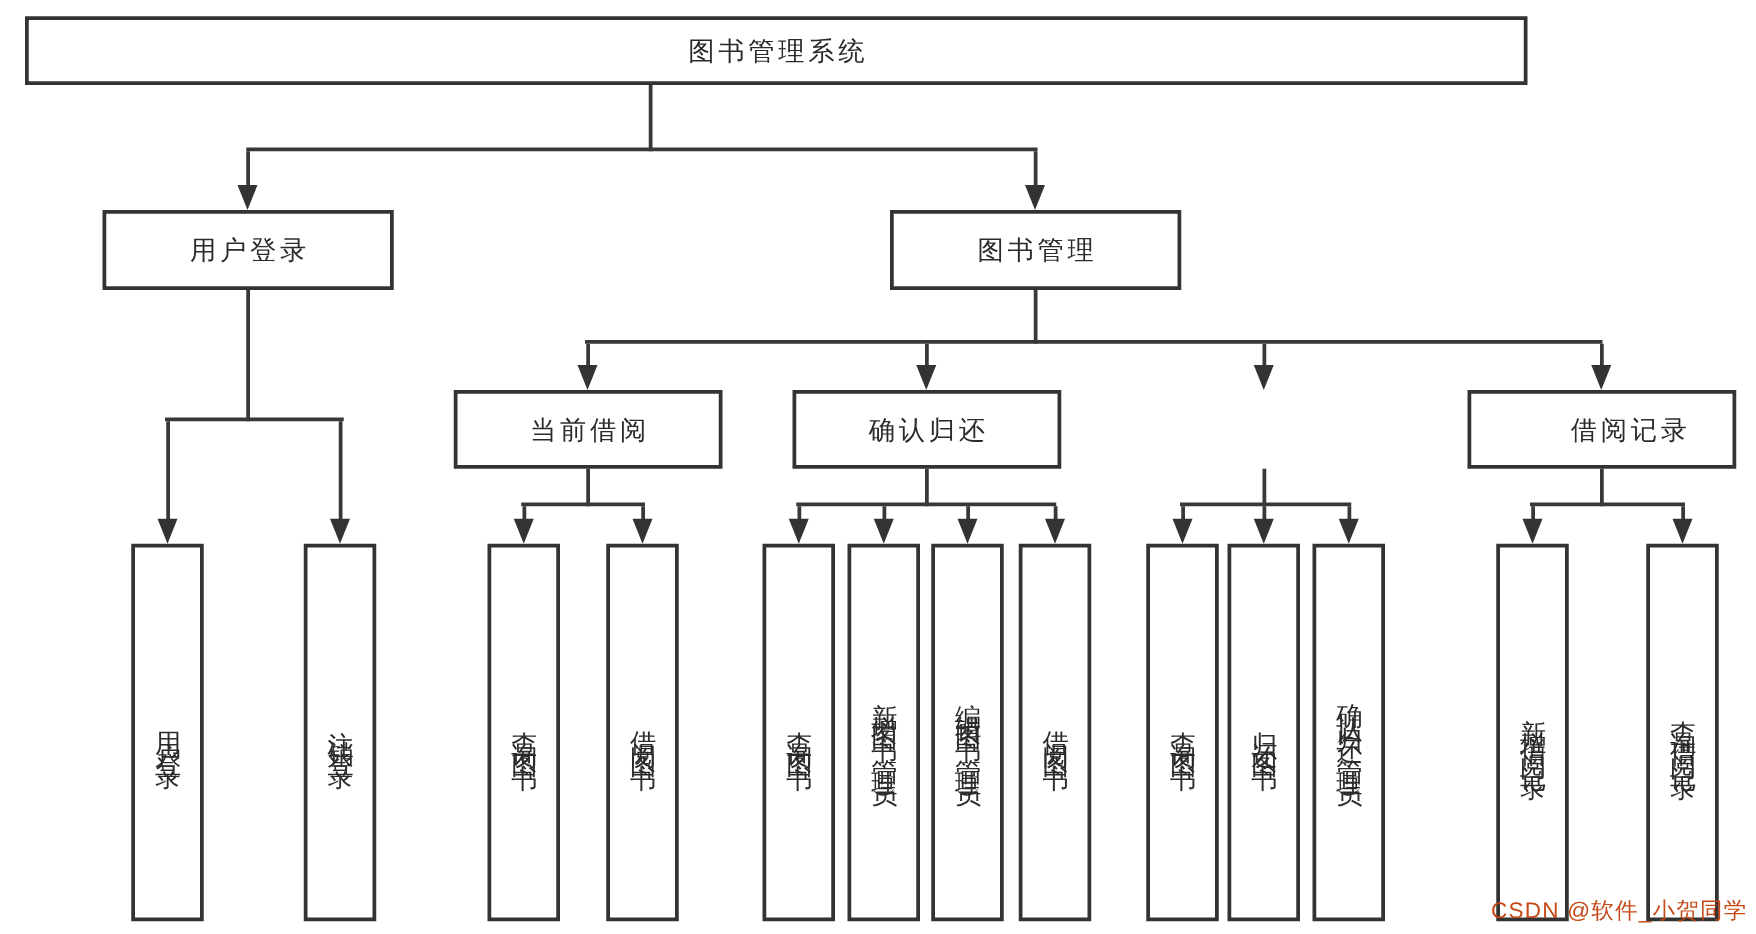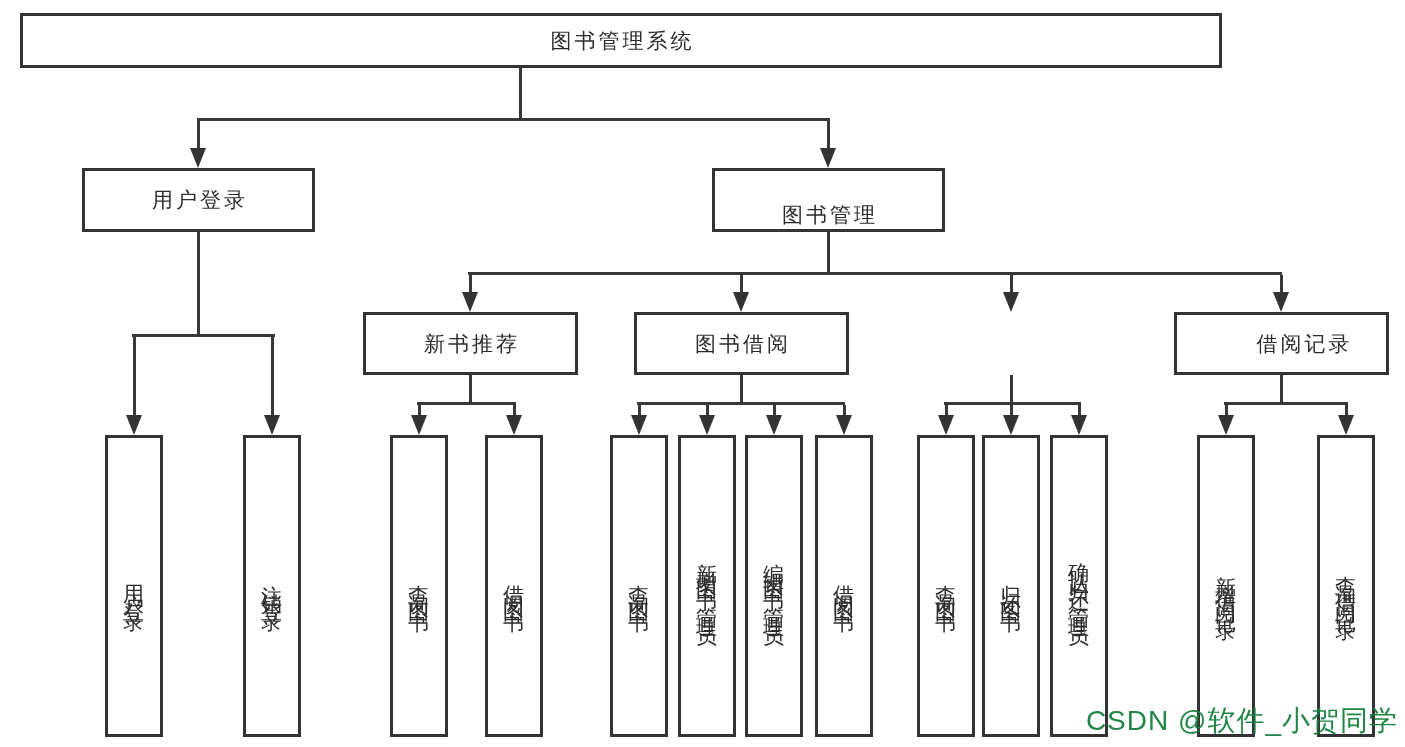--- a/index.html
+++ b/index.html
@@ -18,22 +18,22 @@
     font-size:21px;letter-spacing:9px;line-height:1;color:#2b2b2b;
   }
   .vl{position:absolute;width:3px;background:#383838;}
   .hl{position:absolute;height:3px;background:#383838;}
   .ah{
     position:absolute;width:0;height:0;
     border-left:8px solid transparent;border-right:8px solid transparent;
     border-top:20px solid #333333;
   }
   .watermark{
-    position:absolute;right:7px;bottom:7px;font-size:28px;letter-spacing:1px;
-    color:#15803d;opacity:.95;white-space:nowrap;
+    position:absolute;right:7px;bottom:7px;font-size:18px;letter-spacing:1px;
+    color:#c2410c;opacity:.95;white-space:nowrap;
   }
 </style>
 </head>
 <body>
 
 <div id="canvas">
 
   <div class="box hbox" style="left:20px;top:13px;width:1202px;height:55px;">
     <span>图书管理系统</span>
   </div>
@@ -41,21 +41,21 @@
   <div class="vl" style="left:519px;top:68px;height:53px;"></div>
   <div class="hl" style="left:197px;top:118px;width:633px;"></div>
   <div class="vl" style="left:197px;top:121px;height:29px;"></div>
   <div class="ah" style="left:190px;top:148px;"></div>
   <div class="vl" style="left:827px;top:121px;height:29px;"></div>
   <div class="ah" style="left:820px;top:148px;"></div>
 
   <div class="box hbox" style="left:82px;top:168px;width:233px;height:64px;">
     <span>用户登录</span>
   </div>
-  <div class="box hbox" style="left:712px;top:168px;width:233px;height:64px;align-items:flex-end;">
+  <div class="box hbox" style="left:712px;top:168px;width:233px;height:64px;">
     <span>图书管理</span>
   </div>
 
   <div class="vl" style="left:197px;top:232px;height:105px;"></div>
   <div class="hl" style="left:132px;top:334px;width:143px;"></div>
   <div class="vl" style="left:133px;top:337px;height:80px;"></div>
   <div class="ah" style="left:126px;top:415px;"></div>
   <div class="vl" style="left:271px;top:337px;height:80px;"></div>
   <div class="ah" style="left:264px;top:415px;"></div>
 
@@ -64,24 +64,24 @@
   <div class="vl" style="left:469px;top:275px;height:20px;"></div>
   <div class="ah" style="left:462px;top:292px;"></div>
   <div class="vl" style="left:740px;top:275px;height:20px;"></div>
   <div class="ah" style="left:733px;top:292px;"></div>
   <div class="vl" style="left:1010px;top:275px;height:20px;"></div>
   <div class="ah" style="left:1003px;top:292px;"></div>
   <div class="vl" style="left:1280px;top:275px;height:20px;"></div>
   <div class="ah" style="left:1273px;top:292px;"></div>
 
   <div class="box hbox" style="left:363px;top:312px;width:215px;height:63px;">
-    <span>新书推荐</span>
+    <span>当前借阅</span>
   </div>
   <div class="box hbox" style="left:634px;top:312px;width:215px;height:63px;">
-    <span>图书借阅</span>
+    <span>确认归还</span>
   </div>
   <div class="box hbox" style="left:1174px;top:312px;width:215px;height:63px;padding-left:43px;">
     <span>借阅记录</span>
   </div>
 
   <div class="vl" style="left:469px;top:375px;height:30px;"></div>
   <div class="hl" style="left:417px;top:402px;width:99px;"></div>
   <div class="vl" style="left:418px;top:405px;height:12px;"></div>
   <div class="ah" style="left:411px;top:415px;"></div>
   <div class="vl" style="left:513px;top:405px;height:12px;"></div>

